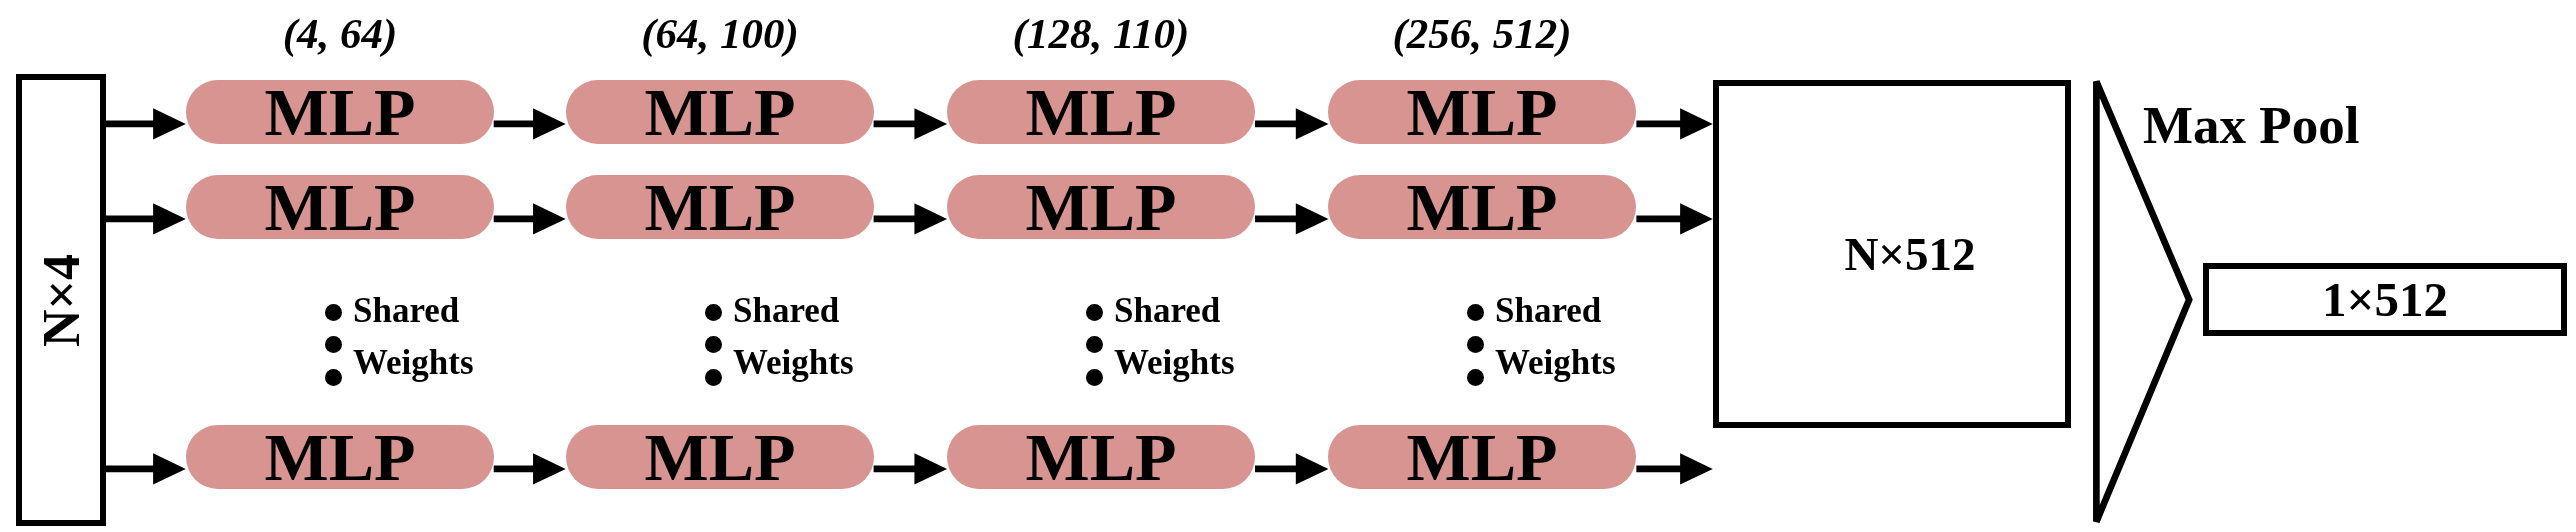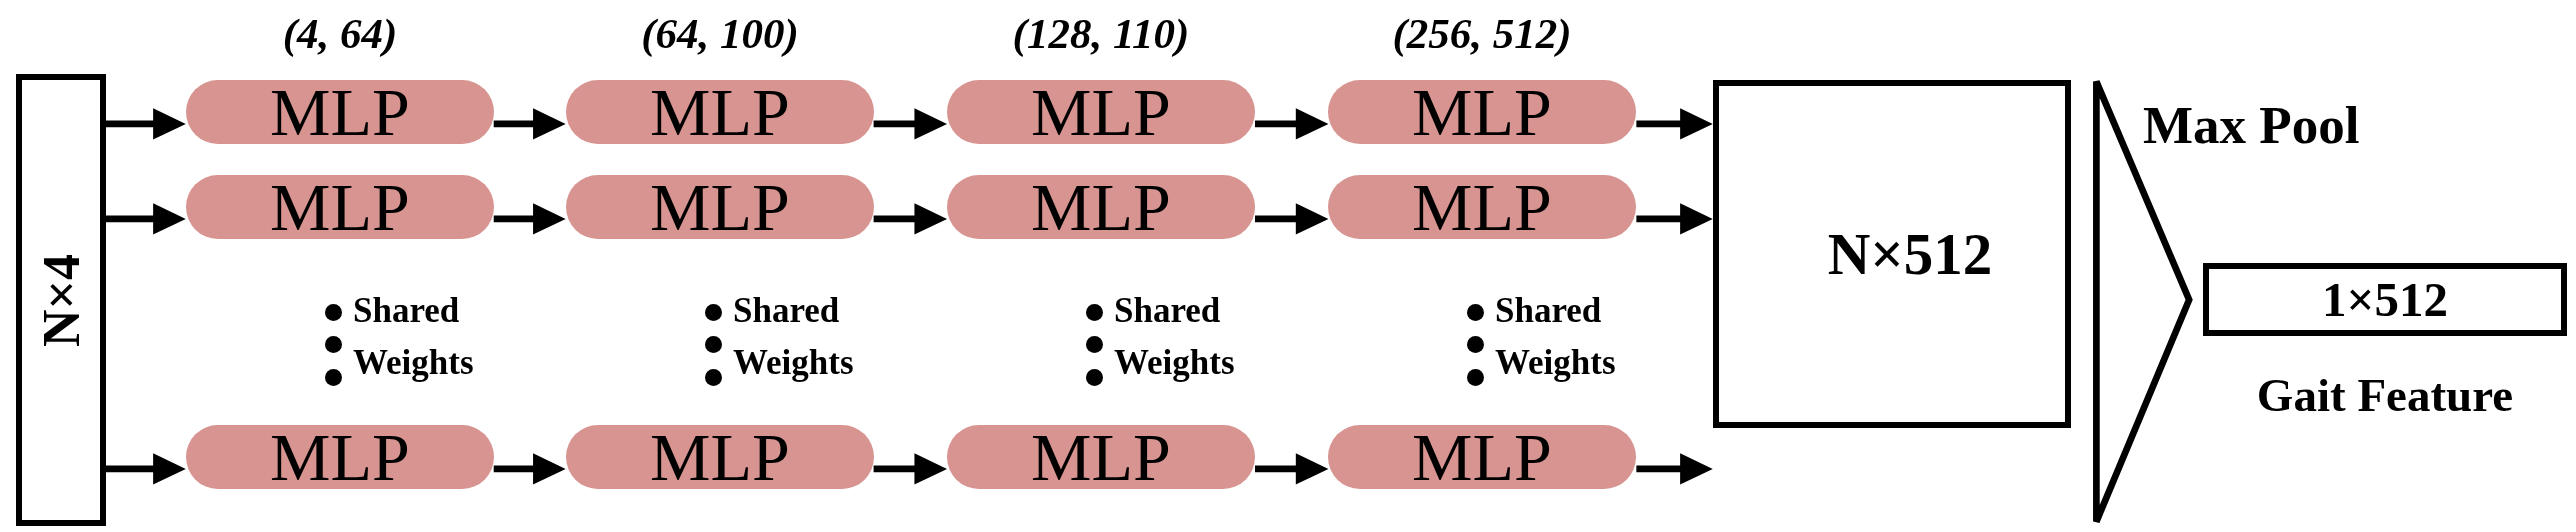--- a/index.html
+++ b/index.html
@@ -17,27 +17,27 @@
     color:var(--text);
     overflow:hidden;
   }
   .canvas svg.overlay{position:absolute;left:0;top:0;width:2576px;height:532px;}
 
   
   .obox{position:absolute;box-sizing:border-box;border:6.7px solid var(--stroke);
         background:var(--background);display:flex;align-items:center;justify-content:center;}
   .input-box{left:16.3px;top:74px;width:90px;height:452px;}
   .input-box .vtext{transform:rotate(-90deg);white-space:nowrap;font-size:52px;font-weight:bold;}
-  .agg-box{left:1713px;top:80px;width:358px;height:348px;font-size:59px;font-weight:bold;padding-left:36px;}
+  .agg-box{left:1713px;top:80px;width:358px;height:348px;font-size:47px;font-weight:bold;padding-left:36px;}
   .out-box{left:2203px;top:263px;width:364px;height:73px;font-size:49px;font-weight:bold;}
 
   
   .mlp{position:absolute;width:308px;height:64px;border-radius:32px;
        background:var(--block-fill);display:flex;align-items:center;justify-content:center;
-       font-size:68px;font-weight:normal;}
+       font-size:68px;font-weight:bold;}
   .c0{left:186px}.c1{left:566px}.c2{left:947px}.c3{left:1328px}
   .r0{top:80px}.r1{top:175px}.r2{top:425px}
 
   
   .dims{position:absolute;top:9px;width:308px;text-align:center;
         font-size:43px;font-weight:bold;font-style:italic;white-space:nowrap;}
 
   
   .sw{position:absolute;top:286px;width:308px;height:111px;}
   .sw .dot{position:absolute;width:17px;height:17px;border-radius:50%;background:var(--stroke);left:139px;}
@@ -213,16 +213,15 @@
 
   <div class="obox agg-box">
     <span>N×512</span>
   </div>
 
   <div class="maxpool-label">Max Pool</div>
 
   <div class="obox out-box">
     <span>1×512</span>
   </div>
-  <div class="out-caption">Gait Feature</div>
 
 </div>
 
 
 </body></html>

